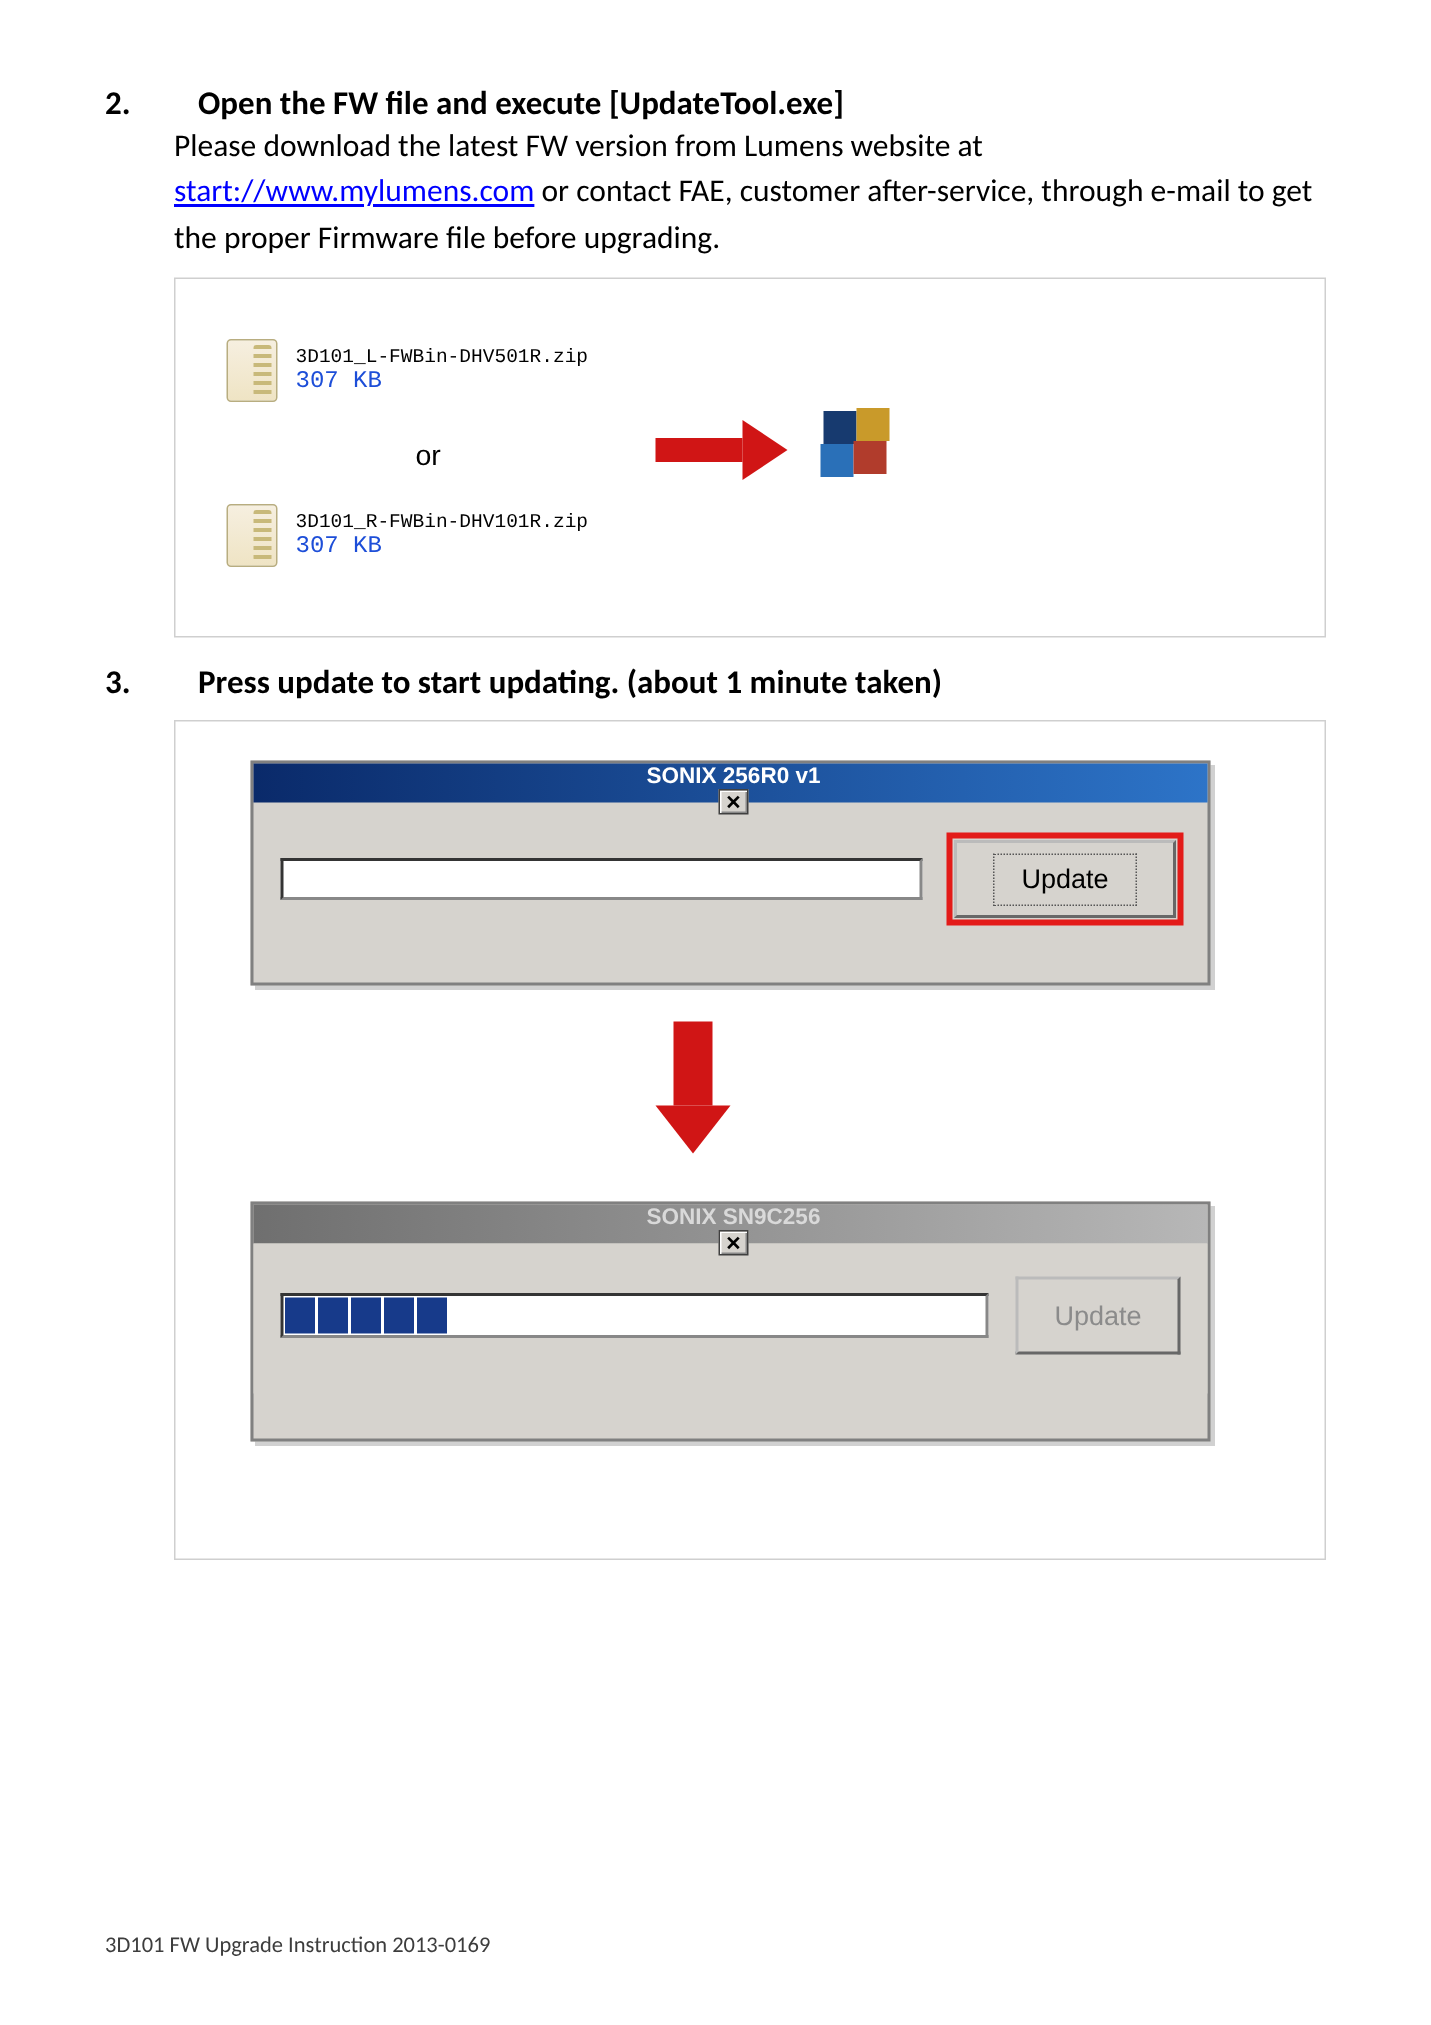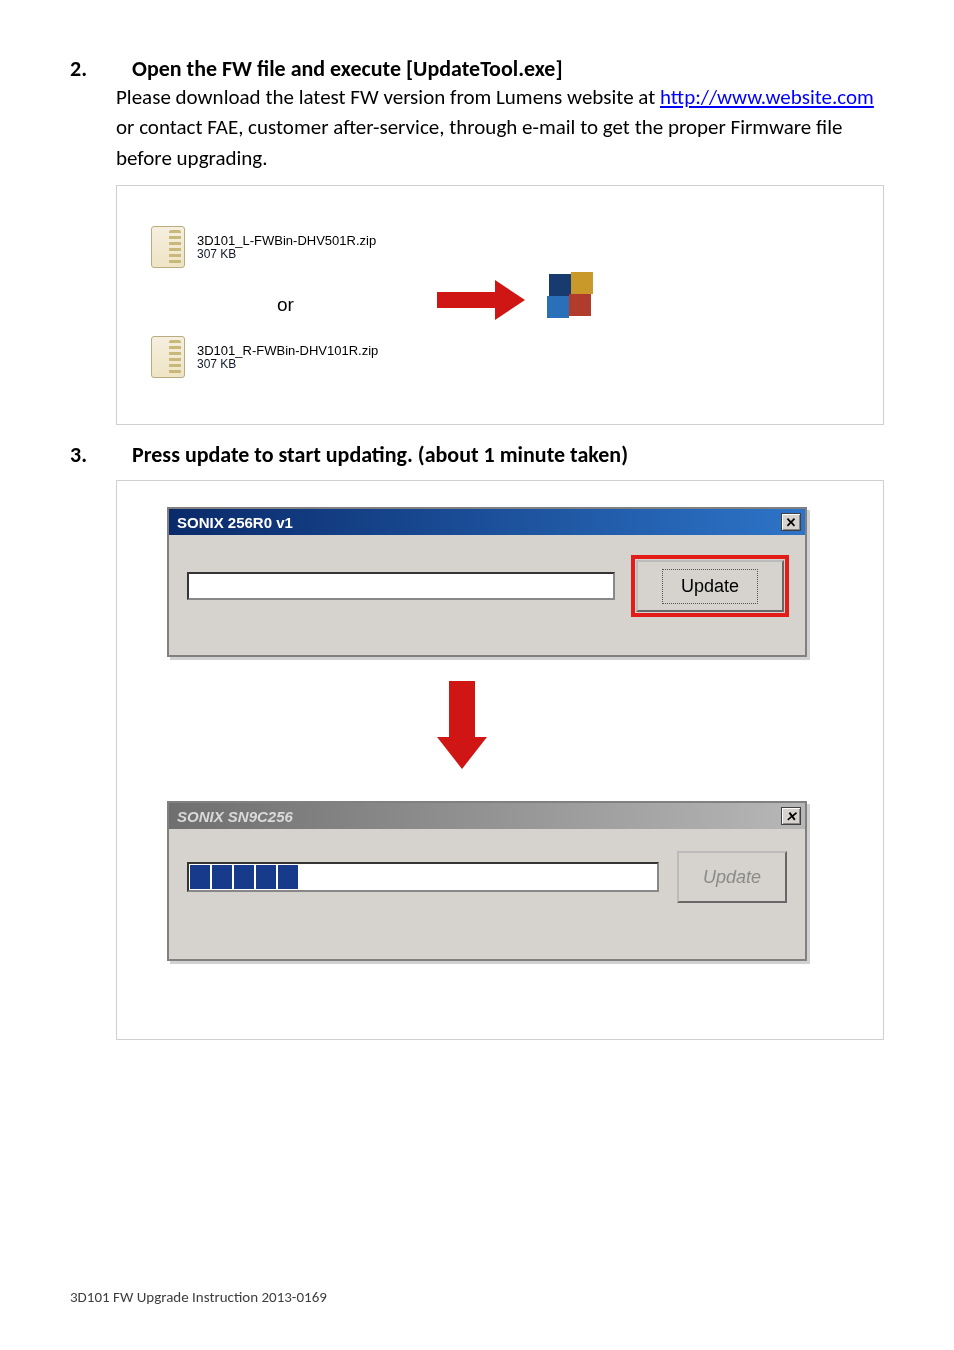--- a/index.html
+++ b/index.html
@@ -10,43 +10,43 @@
   .step-num { font-weight: 700; font-size: 22px; width: 46px; }
   .step-title { font-weight: 700; font-size: 22px; margin-left: 16px; }
   .step-body { margin-left: 46px; font-size: 21px; line-height: 1.45; }
   a.link { color: #0000ff; text-decoration: underline; }
 
   
   .fig1 { margin: 12px 0 16px 46px; border: 1px solid #cfcfcf; height: 240px; position: relative; background: #fff; }
   .zip { position: absolute; display: flex; align-items: center; }
   .zip-icon { width: 34px; height: 42px; background: linear-gradient(#f6efe0,#efe4c4); border: 1px solid #b8ad80; border-radius: 3px; position: relative; margin-right: 12px; }
   .zip-icon:before { content: ""; position: absolute; right: 3px; top: 3px; bottom: 3px; width: 12px; background: repeating-linear-gradient(#c8b97a 0 3px, transparent 3px 6px); border-radius: 2px; }
-  .zip-text { font-family: Liberation Sans, sans-serif; font-size: 13px; line-height: 1.1; }
-  .zip-text .sz { color: #0f172a; font-size: 12px; }
+  .zip-text { font-family: Liberation Mono, monospace; font-size: 13px; line-height: 1.1; }
+  .zip-text .sz { color: #1d4ed8; font-size: 16px; }
   .or-text { position: absolute; font-size: 19px; font-family: "Tahoma", sans-serif; }
 
   .arrow-right { position: absolute; width: 90px; height: 40px; }
   .arrow-right .shaft { position: absolute; left: 0; top: 12px; width: 58px; height: 16px; background: #d01515; }
   .arrow-right .head { position: absolute; left: 58px; top: 0; width: 0; height: 0; border-top: 20px solid transparent; border-bottom: 20px solid transparent; border-left: 30px solid #d01515; }
 
   .app-icon { position: absolute; width: 46px; height: 46px; }
   .app-icon .b1 { position: absolute; left: 2px; top: 2px; width: 22px; height: 22px; background: #173a6f; }
   .app-icon .b2 { position: absolute; right: 0; top: 0; width: 22px; height: 22px; background: #c99a2a; }
   .app-icon .b3 { position: absolute; left: 0; bottom: 0; width: 22px; height: 22px; background: #2a70b8; }
   .app-icon .b4 { position: absolute; right: 2px; bottom: 2px; width: 22px; height: 22px; background: #b13c2c; }
 
   .app-label { position: absolute; font-family: "Tahoma", sans-serif; font-size: 14px; line-height: 1.2; }
   .app-label .dotted { border: 1px dotted #3a3a3a; padding: 0 2px; display: inline-block; }
   .app-label .sub { color: #7f7f7f; font-size: 13px; }
 
   
   .fig2 { margin: 8px 0 0 46px; border: 1px solid #cfcfcf; height: 560px; position: relative; background: #fff; }
 
   .win { position: absolute; left: 50px; width: 640px; border: 2px solid #808080; background: #d6d3ce; box-shadow: 3px 3px 0 rgba(0,0,0,0.18); }
-  .titlebar { height: 26px; display: flex; align-items: center; justify-content: space-between; padding: 0 4px 0 8px; font-family: "Tahoma", sans-serif; font-size: 15px; font-weight: 700; color: #fff; }
+  .titlebar { height: 26px; display: flex; align-items: center; justify-content: space-between; padding: 0 4px 0 8px; font-family: "Tahoma", sans-serif; font-size: 15px; font-weight: 700; color: #fff; flex-direction: column; }
   .tb-active { background: linear-gradient(to right, #0a2a6a, #2d74c8); }
   .tb-inactive { background: linear-gradient(to right, #6f6f6f, #b7b7b7); color: #d9d9d9; }
   .tb-close { width: 20px; height: 18px; background: #d6d3ce; border: 1px solid #404040; display: flex; align-items: center; justify-content: center; font-size: 13px; font-weight: 700; color: #000; box-shadow: inset 1px 1px 0 #fff, inset -1px -1px 0 #888; }
   .win-body { padding: 22px 18px 26px 18px; display: flex; align-items: center; }
   .edit { flex: 1; height: 28px; border: 2px inset #888; background: #fff; margin-right: 18px; }
   .btn { height: 52px; padding: 0 24px; border: 2px outset #bbb; background: #d6d3ce; font-family: "Tahoma", sans-serif; font-size: 18px; display: flex; align-items: center; justify-content: center; }
   .btn.disabled { color: #8b8b8b; }
   .highlight { outline: 4px solid #e31b19; outline-offset: -2px; padding: 3px; }
   .btn .dotted-border { border: 1px dotted #555; padding: 6px 18px; }
 
@@ -67,21 +67,21 @@
 
 <div class="page">
 
   <div class="step">
     <div class="step-head">
       <div class="step-num">2.</div>
       <div class="step-title">Open the FW file and execute [UpdateTool.exe]</div>
     </div>
     <div class="step-body">
       <span>Please download the latest FW version from Lumens website at </span>
-      <a class="link" href="#">http://www.website.com</a><span> or contact FAE, customer after-service, through e-mail to get the proper Firmware file before upgrading.</span>
+      <a class="link" href="#">start://www.mylumens.com</a><span> or contact FAE, customer after-service, through e-mail to get the proper Firmware file before upgrading.</span>
     </div>
   </div>
 
   <div class="fig1">
     <div class="zip" style="left:34px; top:40px;">
       <div class="zip-icon"></div>
       <div class="zip-text">
         <div>3D101_L-FWBin-DHV501R.zip</div>
         <div class="sz">307 KB</div>
       </div>
@@ -128,21 +128,21 @@
           </div>
         </div>
       </div>
     </div>
 
     <div class="arrow-down" style="left:320px; top:200px;">
       <div class="shaft"></div>
         <div class="head"></div>
     </div>
 
-    <div class="win inactive" style="top:320px; height:160px;font-style:italic;">
+    <div class="win inactive" style="top:320px; height:160px;">
       <div class="titlebar tb-inactive">
         <span>SONIX SN9C256</span>
         <div class="tb-close">✕</div>
       </div>
       <div class="win-body">
         <div class="progress">
           <div class="chunk"></div>
             <div class="chunk"></div>
             <div class="chunk"></div>
             <div class="chunk"></div>

